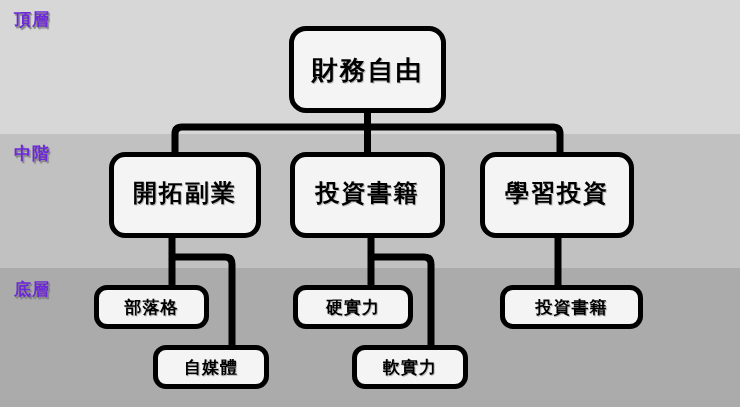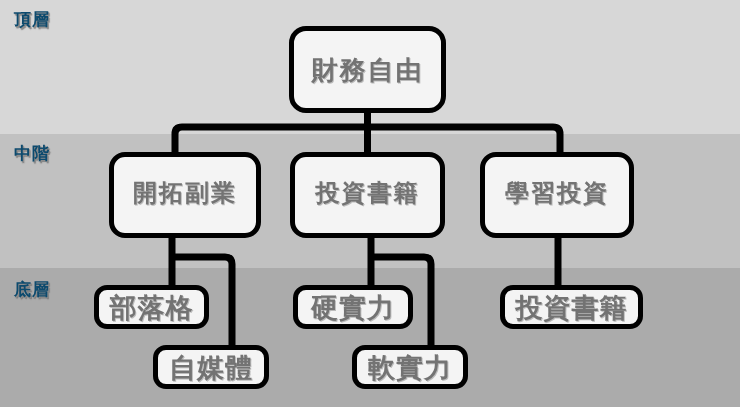--- a/index.html
+++ b/index.html
@@ -27,21 +27,21 @@
   #band-top    { top: 0px;   height: 134px; background: #d7d7d7; }
   #band-middle { top: 134px; height: 134px; background: #c1c1c1; }
   #band-bottom { top: 268px; height: 139px; background: #ababab; }
 
   .band-label {
     position: absolute;
     left: 14px;
     font-size: 17px;
     font-weight: 700;
     letter-spacing: 1px;
-    color: #0c4a6e;
+    color: #6d28d9;
     text-shadow: 1px 1px 0 #8d8d8d, 1.5px 1.5px 1px rgba(90,90,90,.65);
     white-space: nowrap;
   }
   #label-top    { top: 8px;  }
   #label-middle { top: 142px; }
   #label-bottom { top: 278px; }
 
   
   #wires {
     position: absolute;
@@ -52,21 +52,21 @@
 
   
   .node {
     position: absolute;
     box-sizing: border-box;
     background: #f4f4f4;
     border: 5px solid #000000;
     display: flex;
     align-items: center;
     justify-content: center;
-    color: #737373;
+    color: #000000;
     font-weight: 700;
     white-space: nowrap;
     z-index: 3;
   }
   .node .txt {
     display: block;
     line-height: 1;
     text-shadow: 1px 1px 0 rgba(140,140,140,.55);
   }
 
@@ -89,21 +89,21 @@
     font-family: Liberation Mono, monospace;
   }
   #node-mid-0 { left: 109px; width: 152px; }
   #node-mid-1 { left: 290px; width: 155px; }
   #node-mid-2 { left: 480px; width: 154px; text-align: center; }
 
   
   .node-leaf {
     height: 44px;
     border-radius: 13px;
-    font-size: 27px;
+    font-size: 17px;
     letter-spacing: 1px;
   }
   #node-leaf-0 { left: 94px;  top: 285px; width: 115px; }
   #node-leaf-1 { left: 153px; top: 345px; width: 116px; }
   #node-leaf-2 { left: 293px; top: 285px; width: 120px; }
   #node-leaf-3 { left: 352px; top: 345px; width: 116px; }
   #node-leaf-4 { left: 500px; top: 285px; width: 143px; }
 </style>
 </head>
 <body>

